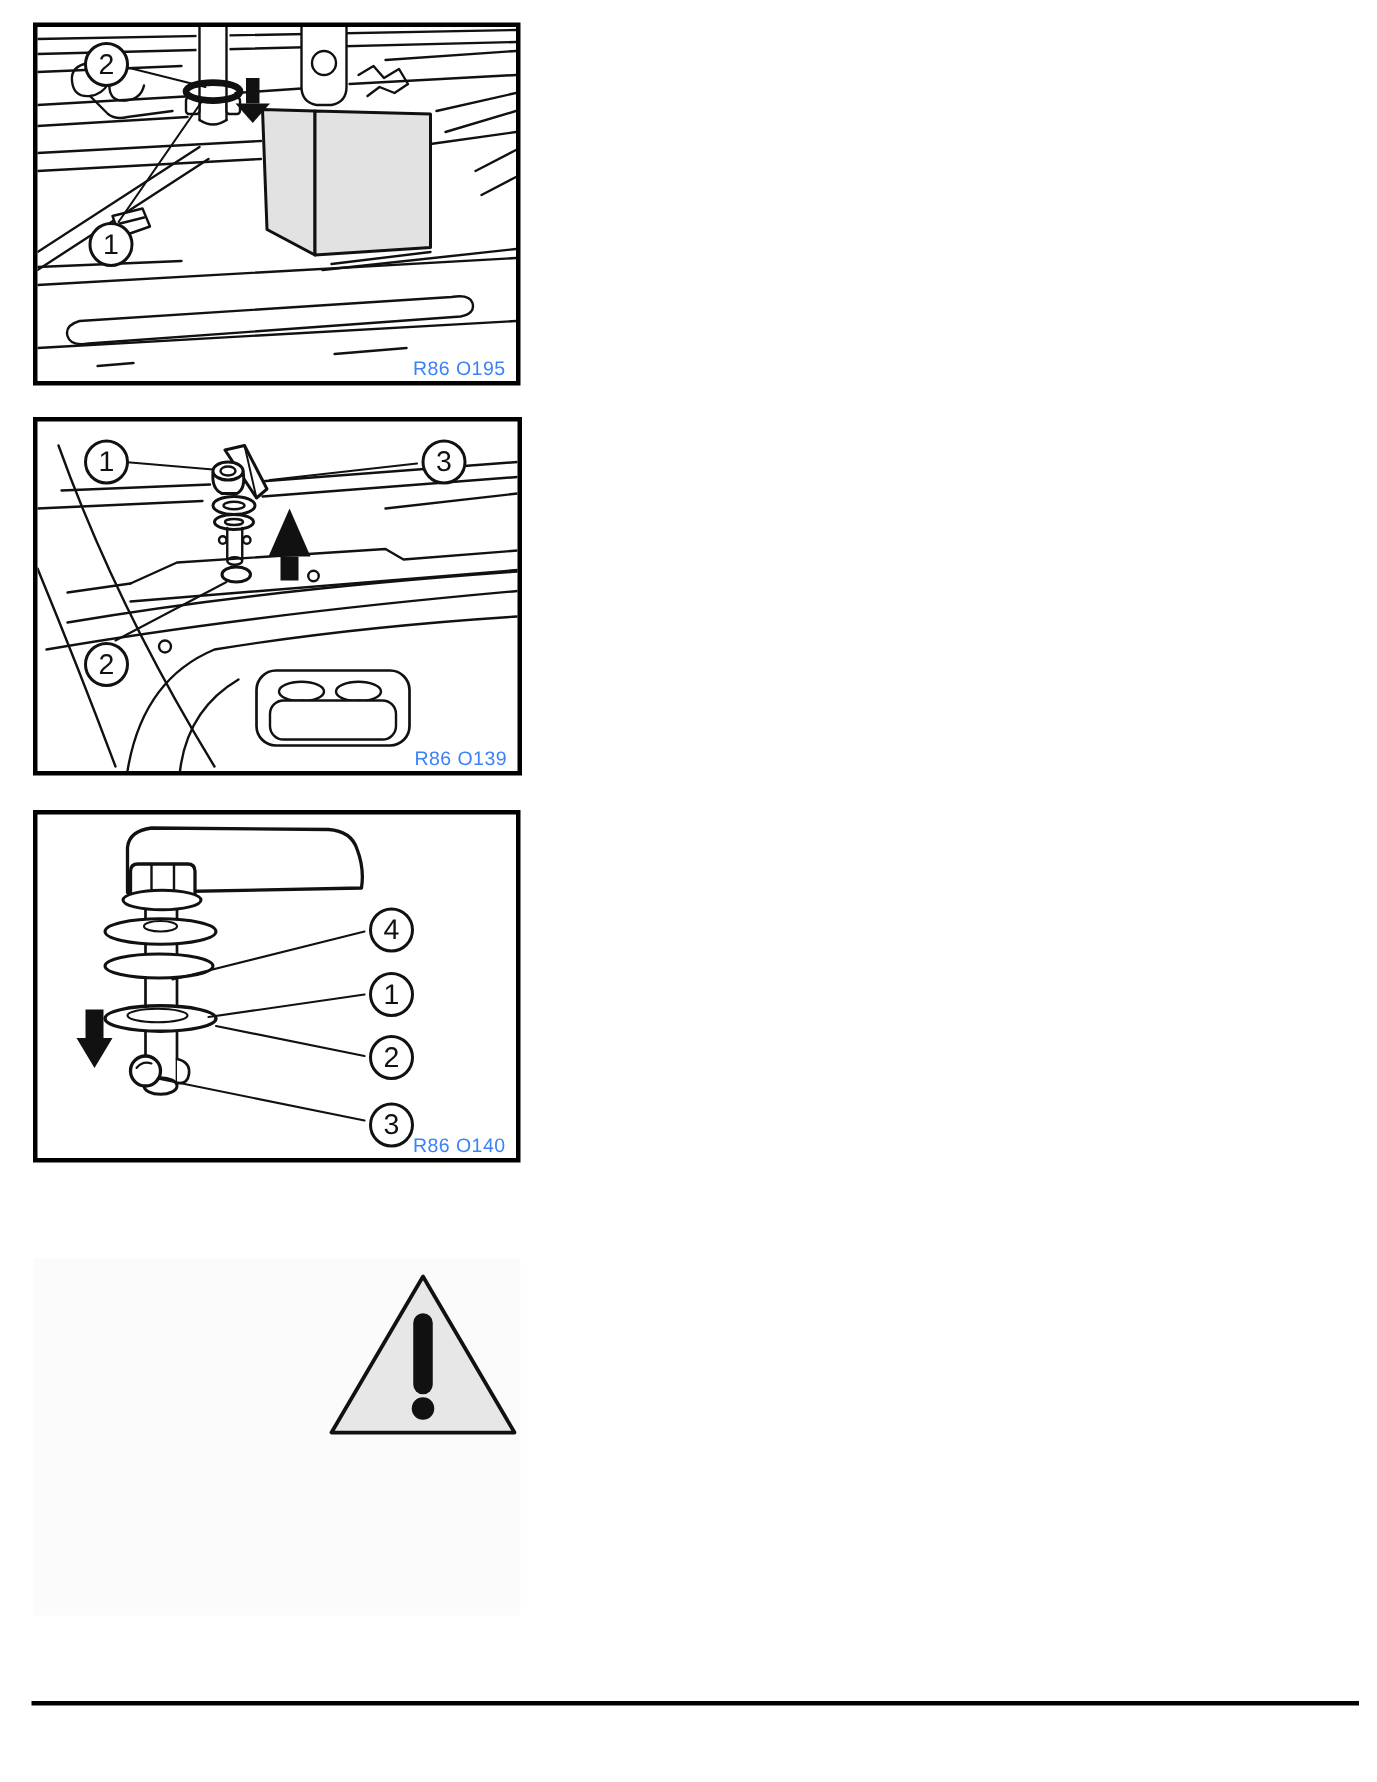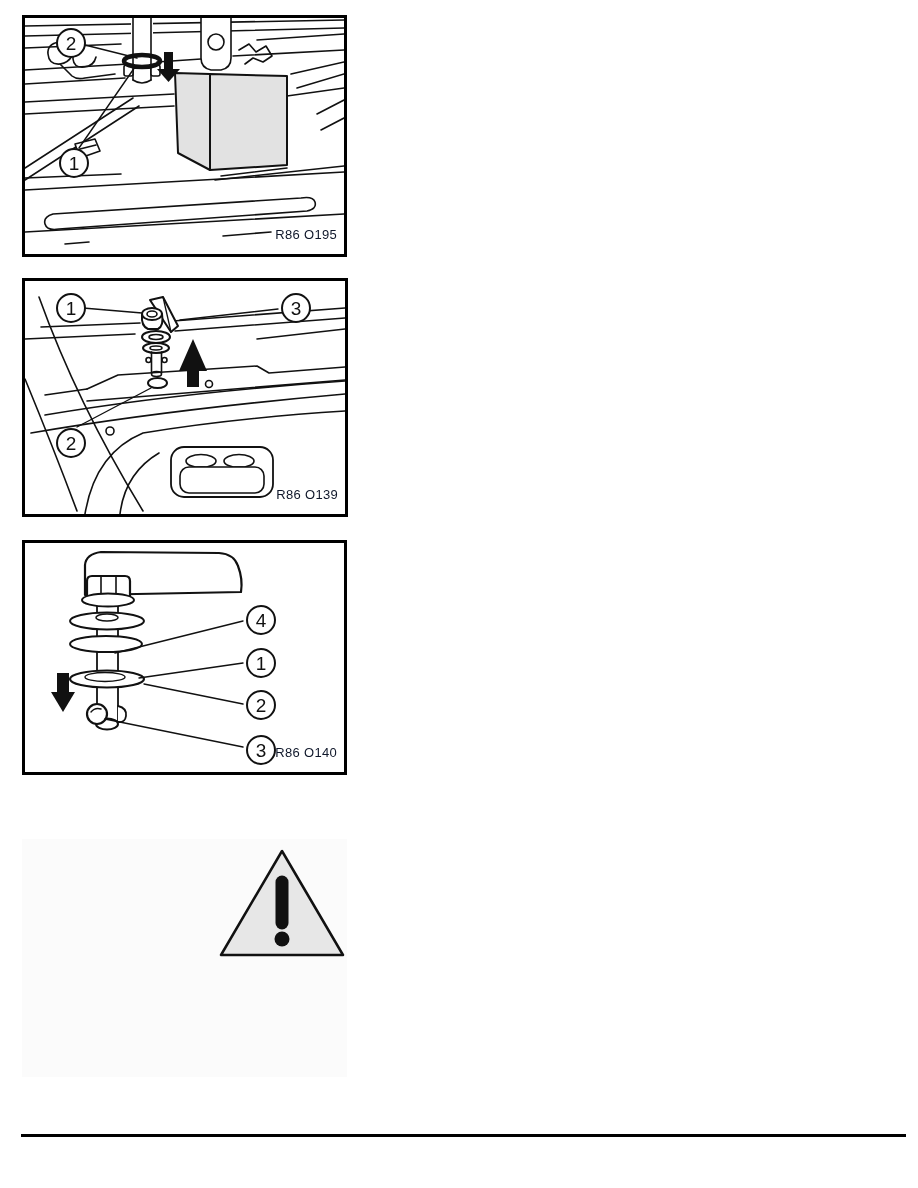--- a/index.html
+++ b/index.html
@@ -26,22 +26,22 @@
     border:2.5px solid #111;
     border-radius:50%;
     background:#fff;
     box-sizing:border-box;
     display:flex;align-items:center;justify-content:center;
     font-size:19px;line-height:1;color:#111;
     z-index:3;
   }
   .refcode{
     position:absolute;
-    right:7px;bottom:12px;
-    font-size:13px;color:#0f172a;
+    right:7px;bottom:1px;
+    font-size:13px;color:#3b82f6;
     letter-spacing:0.3px;
     z-index:3;
   }
   #scan-block{
     position:absolute;
     left:22px;top:839px;width:325px;height:238px;
     background:#fbfbfb;
   }
   #footer-rule{
     position:absolute;

